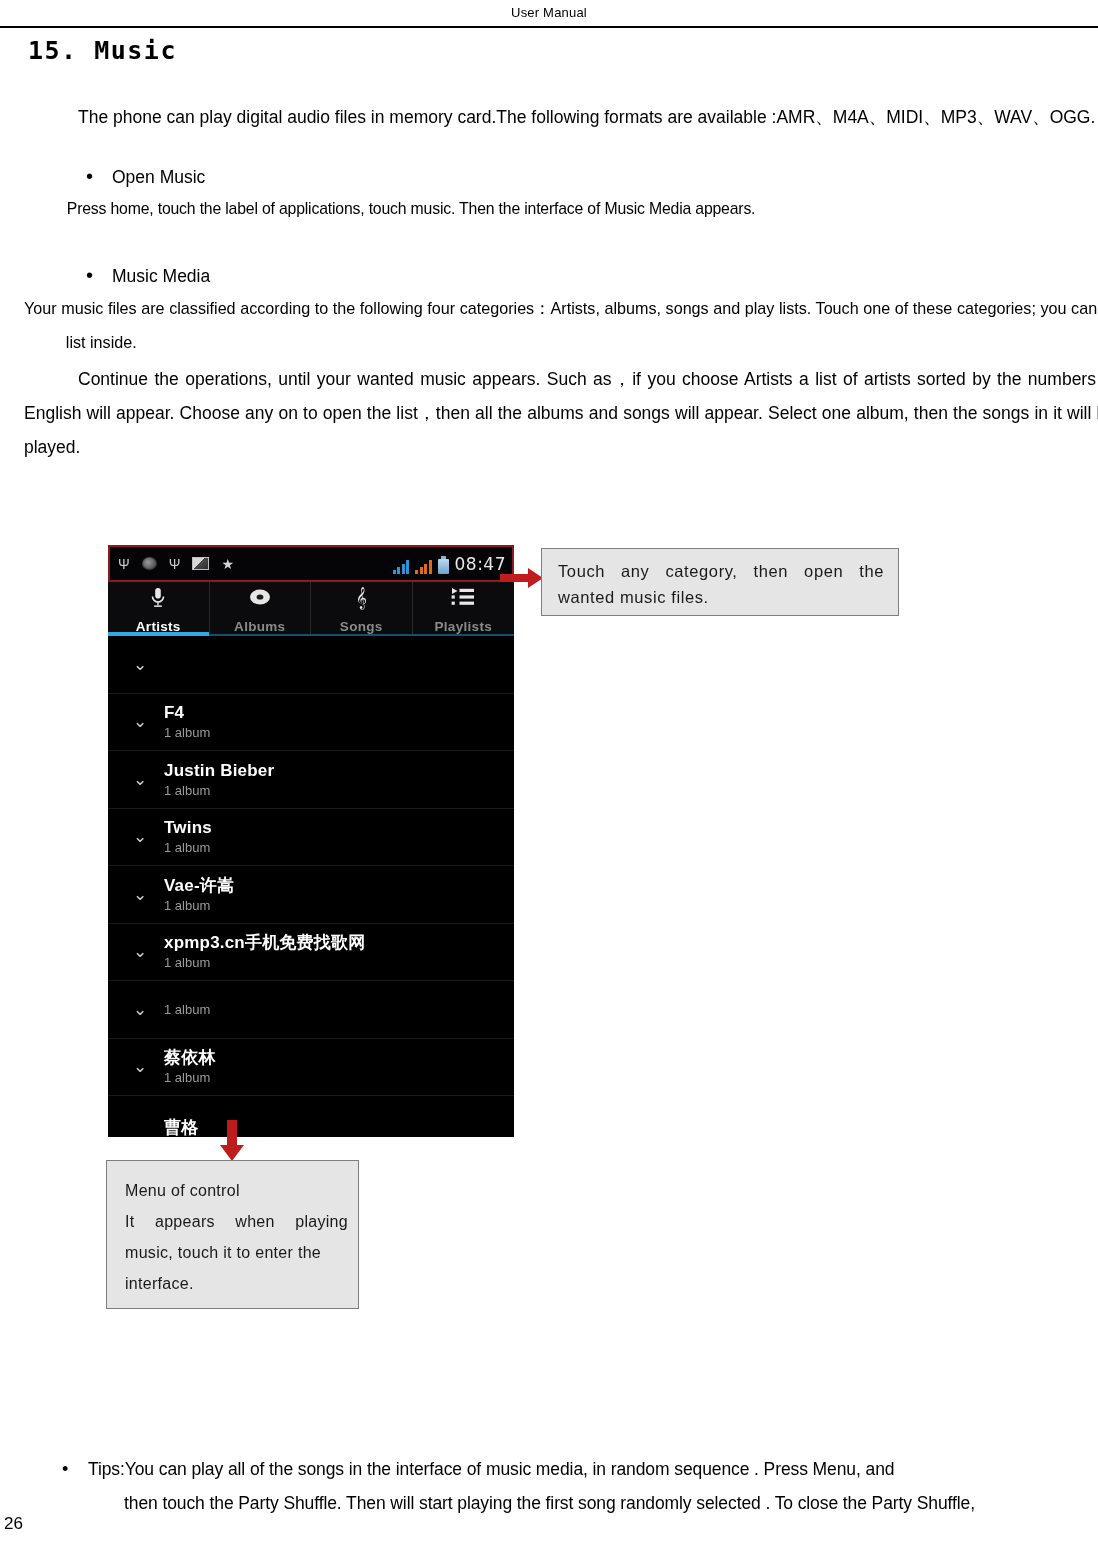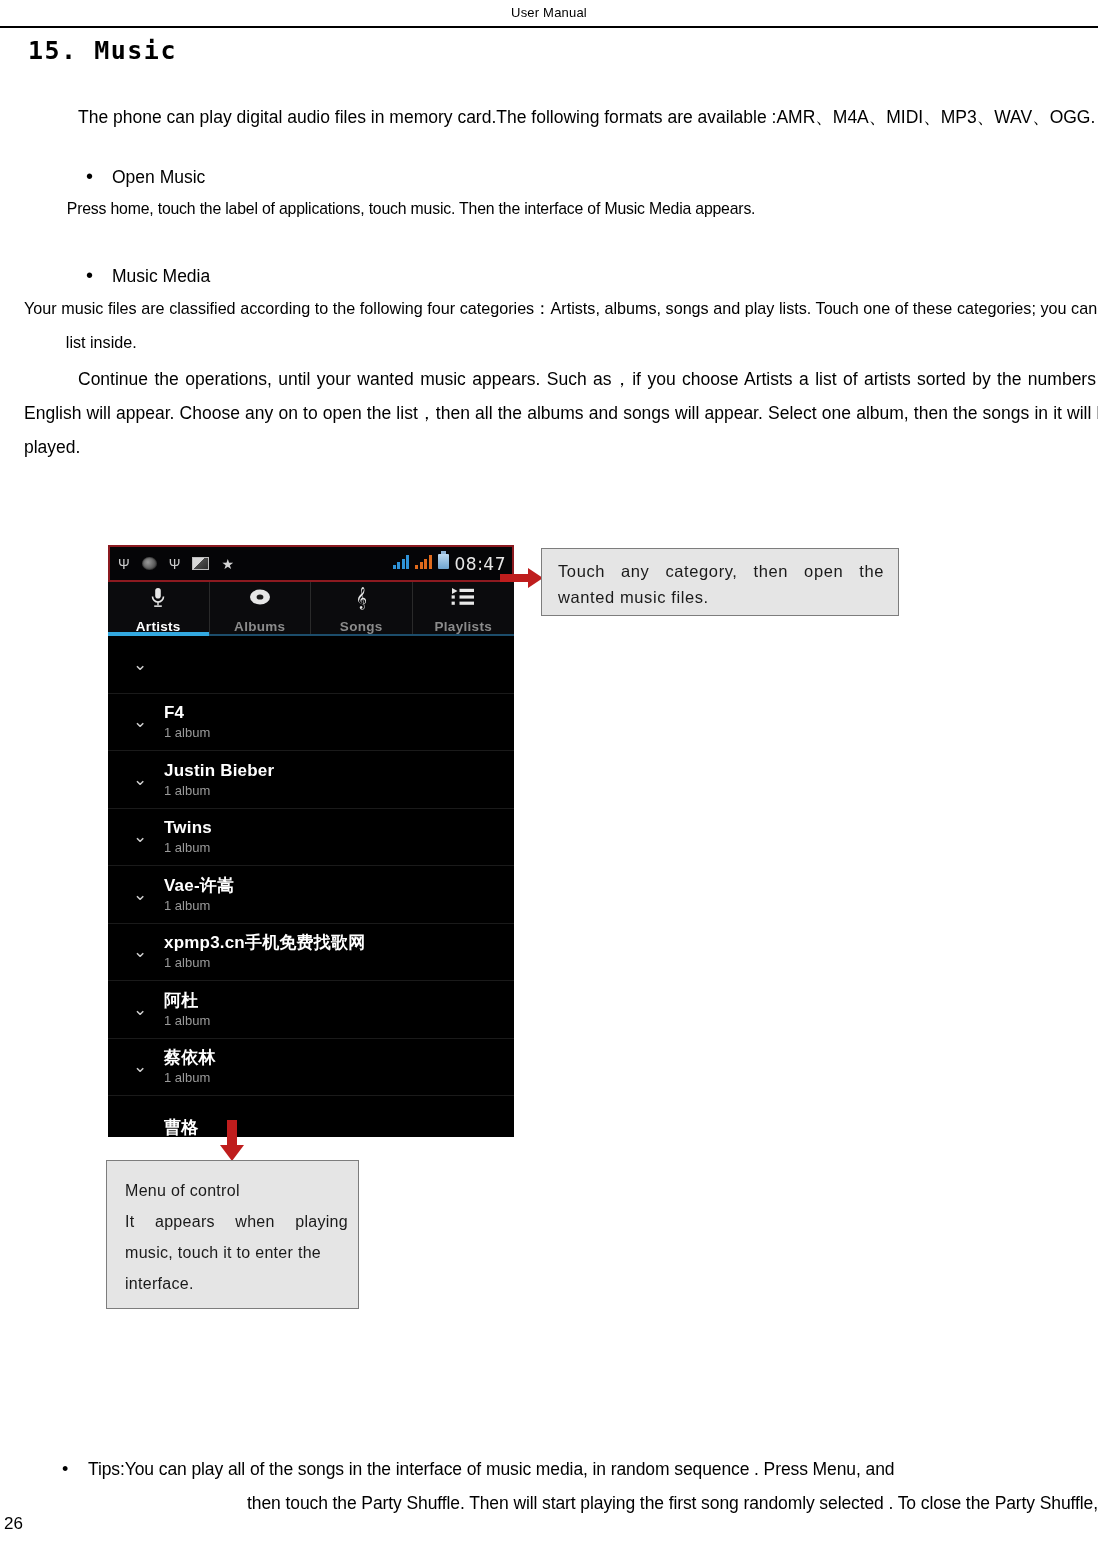--- a/index.html
+++ b/index.html
@@ -135,21 +135,21 @@
     position: relative;
     height: 37px;
     background: #050507;
     border: 2px solid #8c1a20;
     box-sizing: border-box;
     display: flex;
     align-items: center;
     padding: 0 6px 0 8px;
   }
   .sb-left { display: flex; align-items: center; gap: 12px; flex: 1 1 auto; }
-  .sb-right { display: flex; align-items: flex-start; gap: 6px; }
+  .sb-right { display: flex; align-items: flex-end; gap: 6px; }
   .ic-usb-glyph {
     font-size: 14px;
     color: #c9c9c9;
     line-height: 1;
   }
   .ic-disc {
     width: 15px; height: 13px;
     border-radius: 50%;
     background: radial-gradient(circle at 40% 40%, #9a9a9a, #4d4d4d 70%);
     box-shadow: inset 0 0 2px #000;
@@ -346,21 +346,21 @@
   .tips-dot { width: 26px; flex: 0 0 26px; font-size: 18px; line-height: 32px; }
   .tips-text {
     flex: 1 1 auto;
     padding-right: 0;
   }
   .tips-line {
     line-height: 34px;
     font-size: 17.5px;
     letter-spacing: -0.1px;
   }
-  .tips-line.l2 { padding-left: 36px; text-align: right; }
+  .tips-line.l2 { padding-left: 36px; }
 
   .page-number {
     position: absolute;
     left: 4px;
     top: 1513px;
     font-size: 17px;
     line-height: 22px;
   }
 </style>
 </head>
@@ -513,21 +513,20 @@
         <span class="chev">⌄</span>
         <span class="artist-meta">
           <span class="artist-name" style="display:block">xpmp3.cn手机免费找歌网</span>
           <span class="artist-sub" style="display:block">1 album</span>
         </span>
       </div>
 
       <div class="artist-row">
         <span class="chev">⌄</span>
         <span class="artist-meta">
-          <span class="artist-name" style="display:block">阿杜</span>
           <span class="artist-sub" style="display:block">1 album</span>
         </span>
       </div>
 
       <div class="artist-row">
         <span class="chev">⌄</span>
         <span class="artist-meta">
           <span class="artist-name" style="display:block">蔡依林</span>
           <span class="artist-sub" style="display:block">1 album</span>
         </span>

